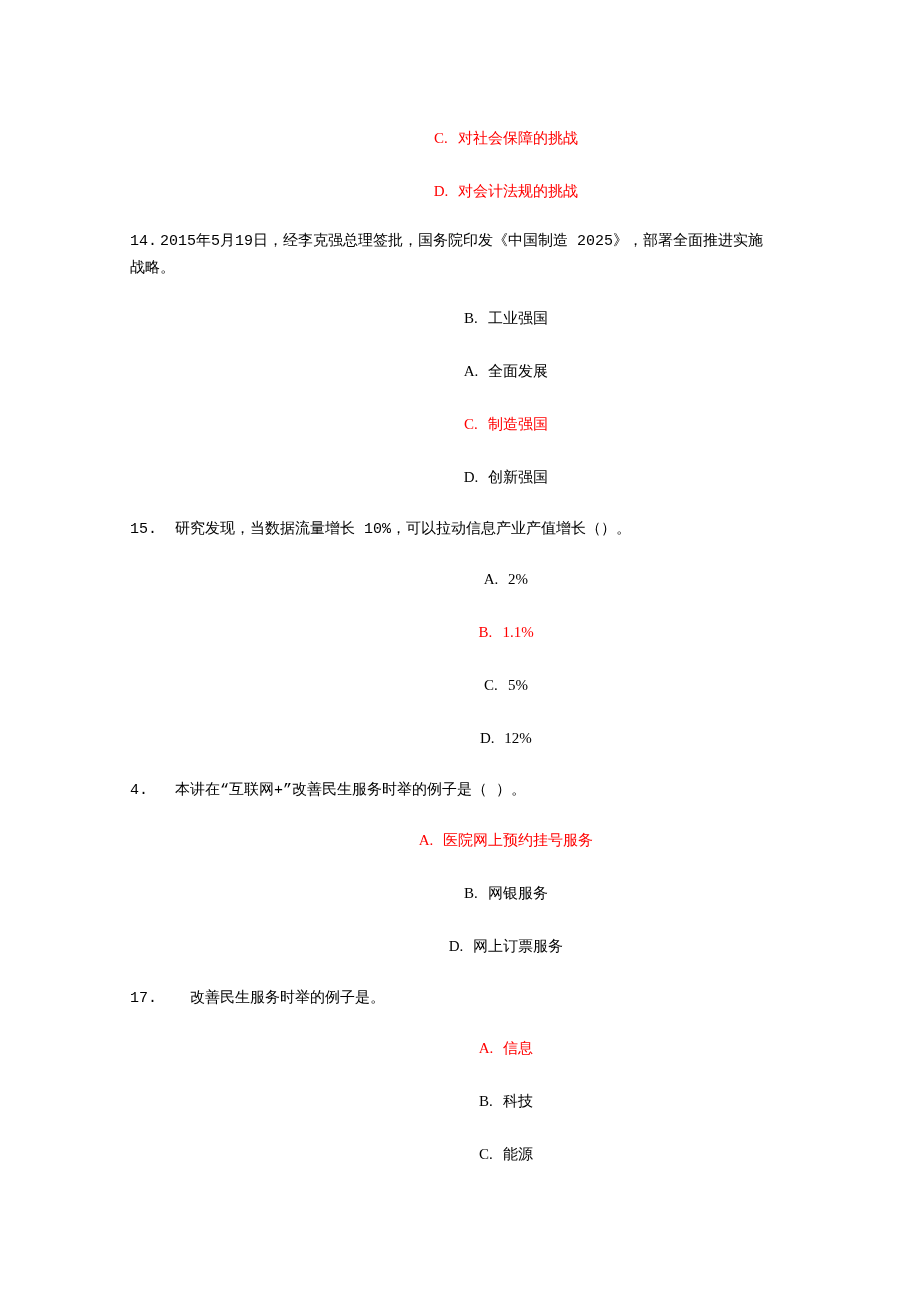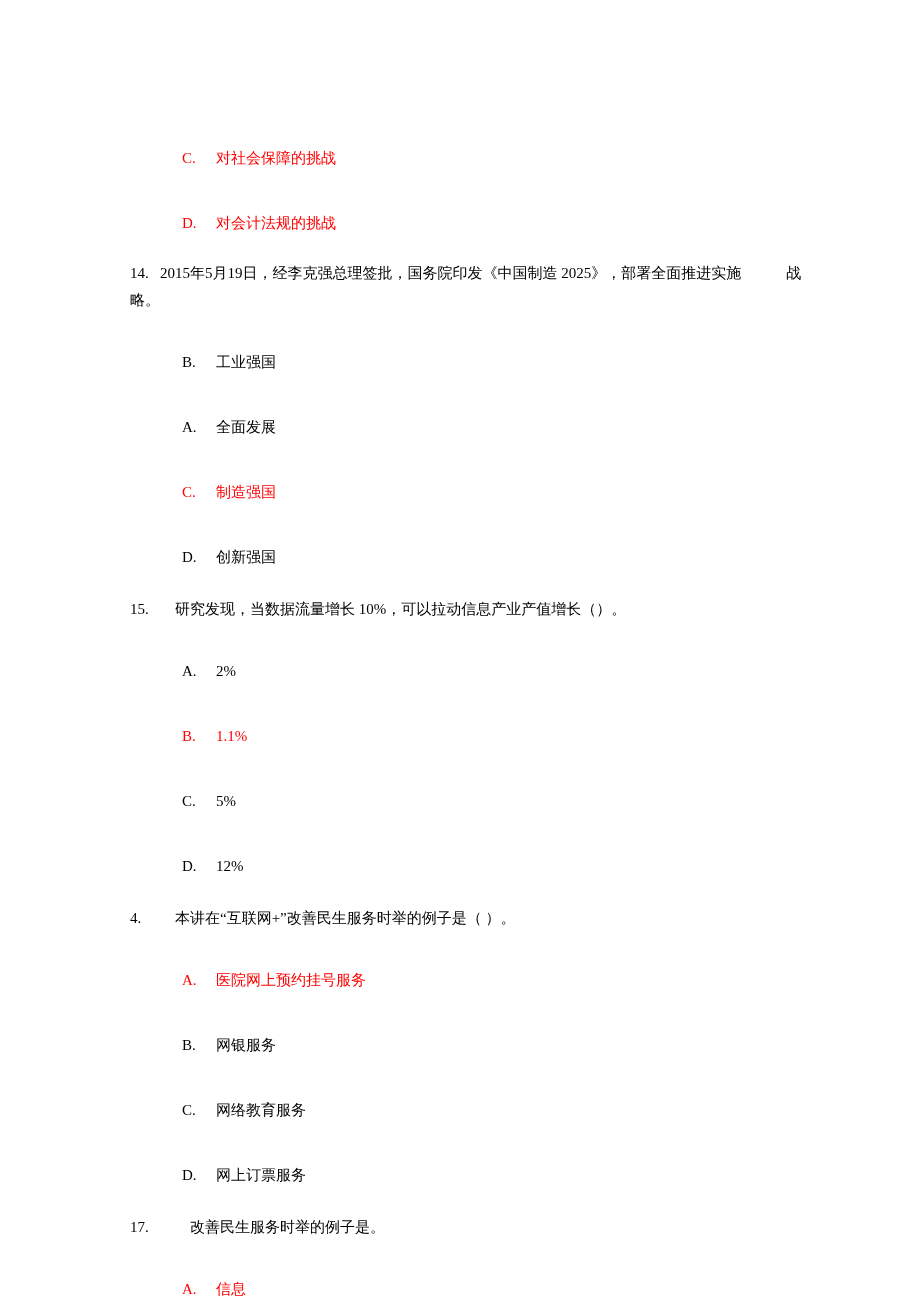--- a/index.html
+++ b/index.html
@@ -8,33 +8,35 @@
     margin: 0;
     padding: 110px 100px 60px 100px;
     font-size: 15px;
     color: #000000;
     line-height: 1.6;
     width: 920px;
     box-sizing: border-box;
   }
   .option {
     padding-left: 82px;
-    margin-top: 32px;
+    margin-top: 12px;
     margin-bottom: 20px;
     line-height: 2.2;
+    text-align: center;
   }
   .option .letter {
     display: inline-block;
     min-width: 34px;
   }
   .question {
     margin-top: 20px;
     margin-bottom: 20px;
     padding-left: 30px;
     line-height: 1.8;
+    font-family: Liberation Mono, monospace;
   }
   .question .qnum {
     display: inline-block;
     min-width: 30px;
   }
   .red { color: #ff0000; }
   .tight-top { margin-top: 22px; }
 </style>
 </head>
 <body>
@@ -48,19 +50,18 @@
     <div class="option"><span class="letter red">C.</span><span class="red">制造强国</span></div>
     <div class="option"><span class="letter">D.</span><span>创新强国</span></div>
     <div class="question tight-top"><span class="qnum">15.</span><span>　研究发现，当数据流量增长 10%，可以拉动信息产业产值增长（）。</span></div>
     <div class="option"><span class="letter">A.</span><span>2%</span></div>
     <div class="option"><span class="letter red">B.</span><span class="red">1.1%</span></div>
     <div class="option"><span class="letter">C.</span><span>5%</span></div>
     <div class="option"><span class="letter">D.</span><span>12%</span></div>
     <div class="question tight-top"><span class="qnum">4.</span><span>　本讲在“互联网+”改善民生服务时举的例子是（ ）。</span></div>
     <div class="option"><span class="letter red">A.</span><span class="red">医院网上预约挂号服务</span></div>
     <div class="option"><span class="letter">B.</span><span>网银服务</span></div>
-    <div class="option"><span class="letter">C.</span><span>网络教育服务</span></div>
     <div class="option"><span class="letter">D.</span><span>网上订票服务</span></div>
     <div class="question tight-top"><span class="qnum">17.</span><span>　　改善民生服务时举的例子是。</span></div>
     <div class="option"><span class="letter red">A.</span><span class="red">信息</span></div>
     <div class="option"><span class="letter">B.</span><span>科技</span></div>
     <div class="option"><span class="letter">C.</span><span>能源</span></div>
   </div>
 
 </body></html>

